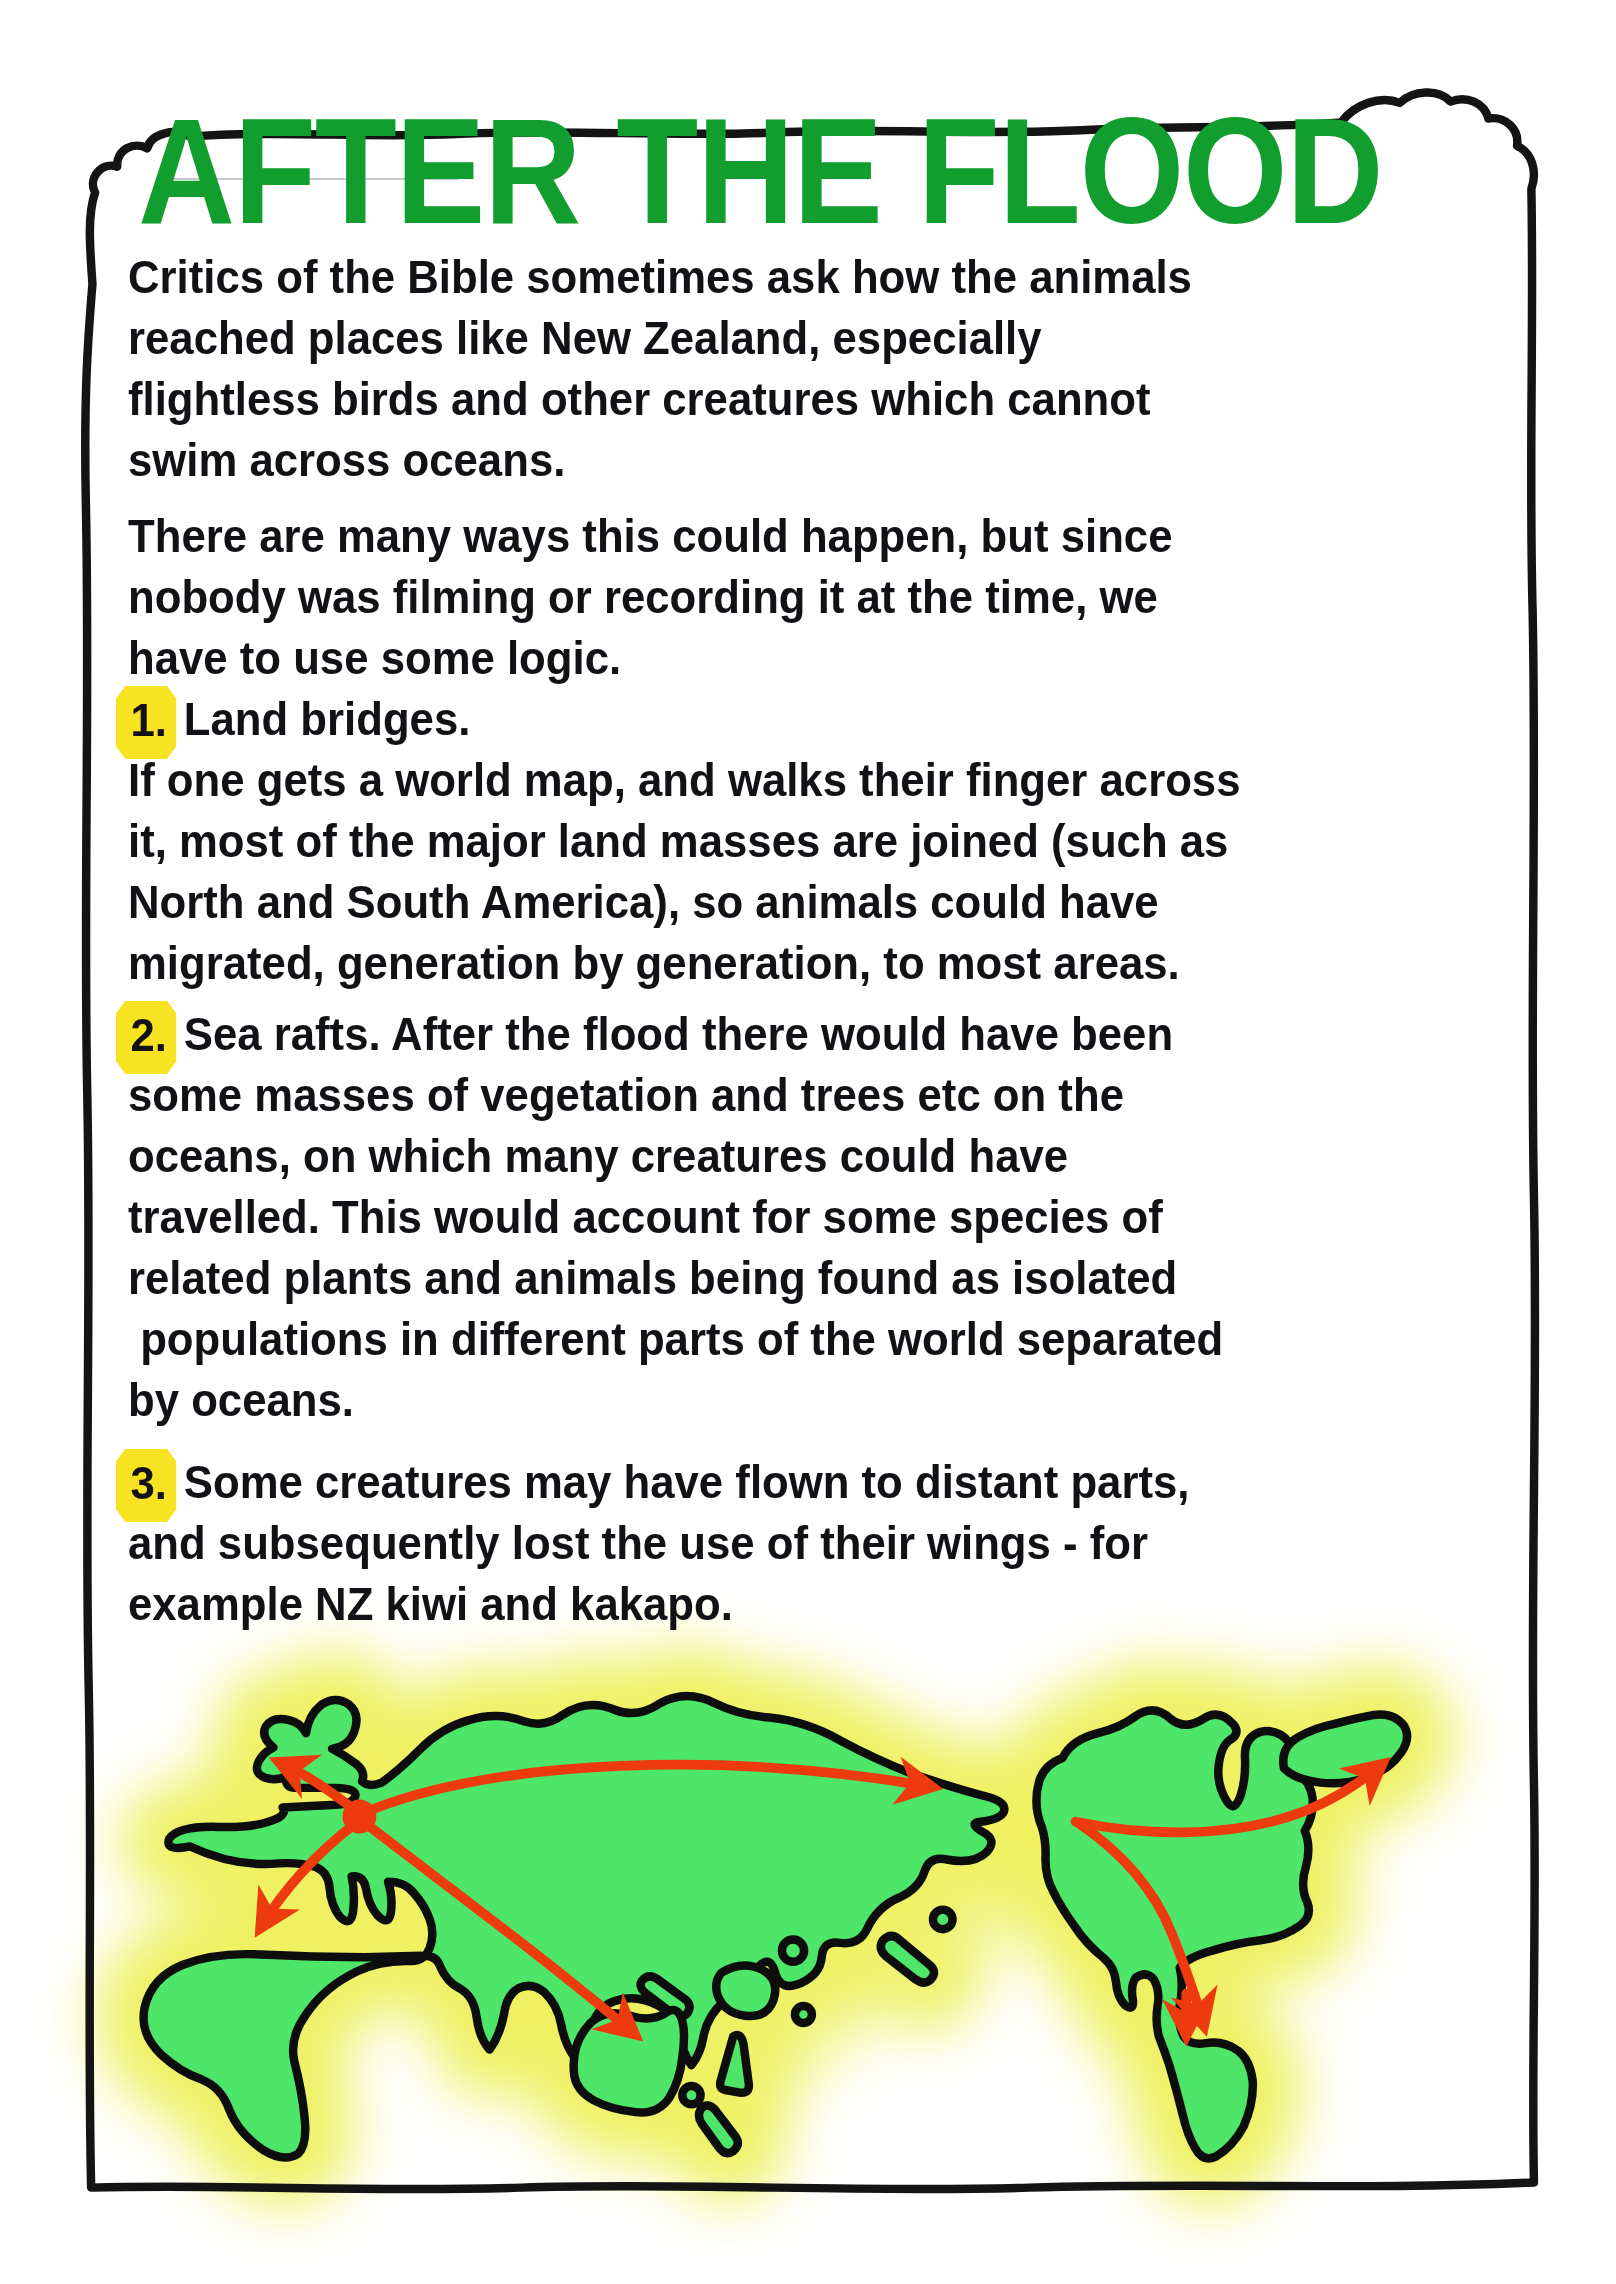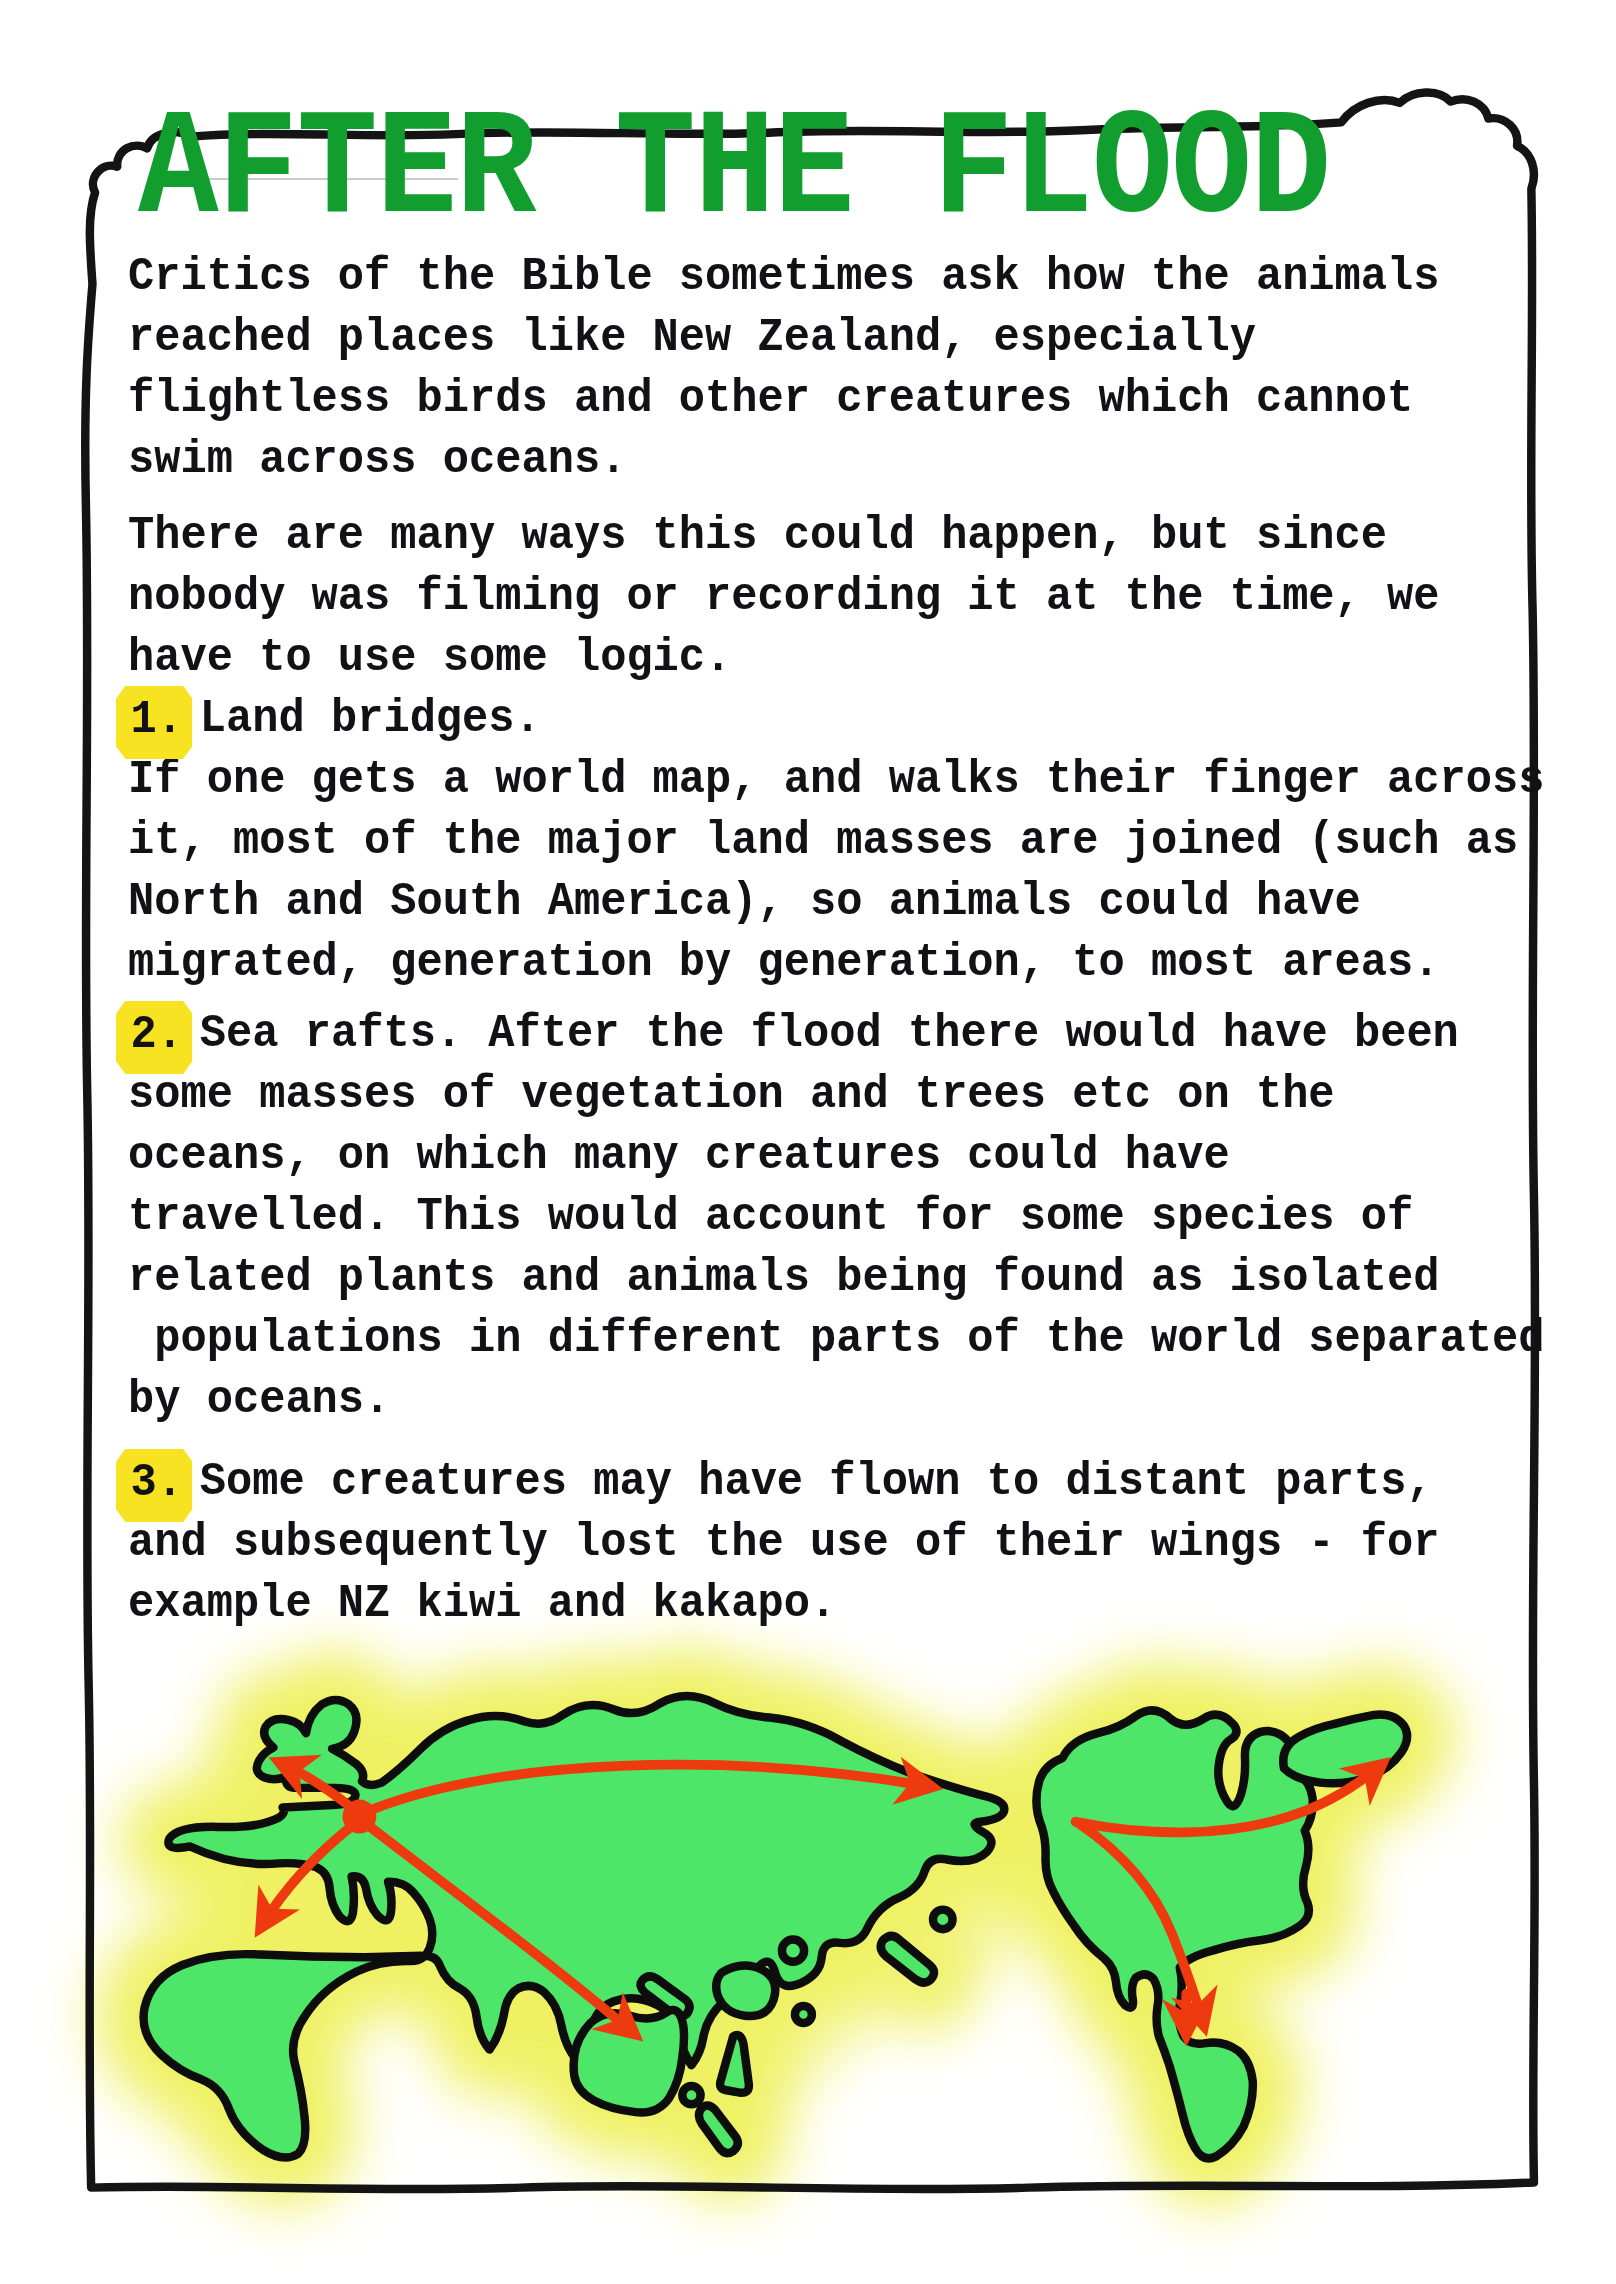--- a/index.html
+++ b/index.html
@@ -1,17 +1,17 @@
 <!DOCTYPE html>
 <html style="font-size:10.4px"><head>
 <meta charset="utf-8">
 <style>
   html,body{margin:0;padding:0;background:#ffffff;}
   #page{position:relative;width:1616px;height:2284px;background:#ffffff;overflow:hidden;
-        font-family:Liberation Mono, monospace;}
+        font-family:Liberation Sans, sans-serif;}
   svg{position:absolute;left:0;top:0;}
 
   .pageborder{fill:none;stroke:#141414;stroke-width:13;stroke-linejoin:round;stroke-linecap:round;}
   .glowlayer{stroke:#eff164;stroke-width:150;stroke-linejoin:round;}
   .landlayer{stroke:#0d0d0d;stroke-width:13;stroke-linejoin:round;}
   .arrows path{fill:none;stroke-width:15;stroke-linecap:round;}
 
   .title{position:absolute;left:138px;top:95px;
          font-weight:700;font-size:151px;line-height:151px;letter-spacing:-1.3px;
          color:#119e2e;white-space:nowrap;transform:scaleX(.89);transform-origin:0 0;}

